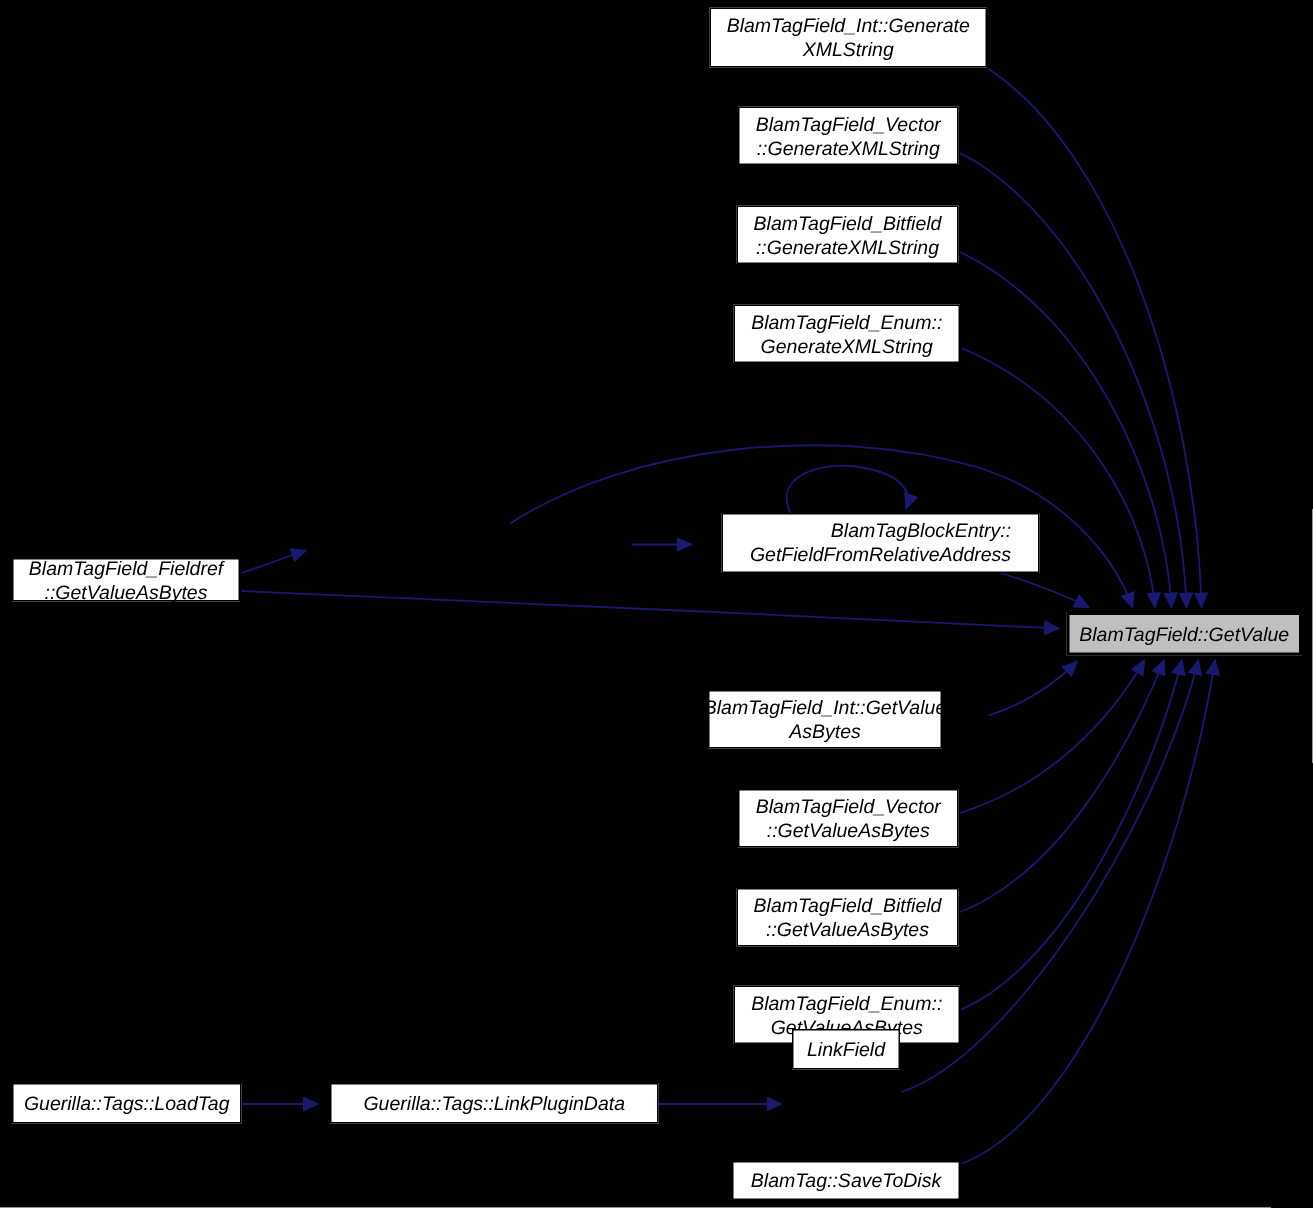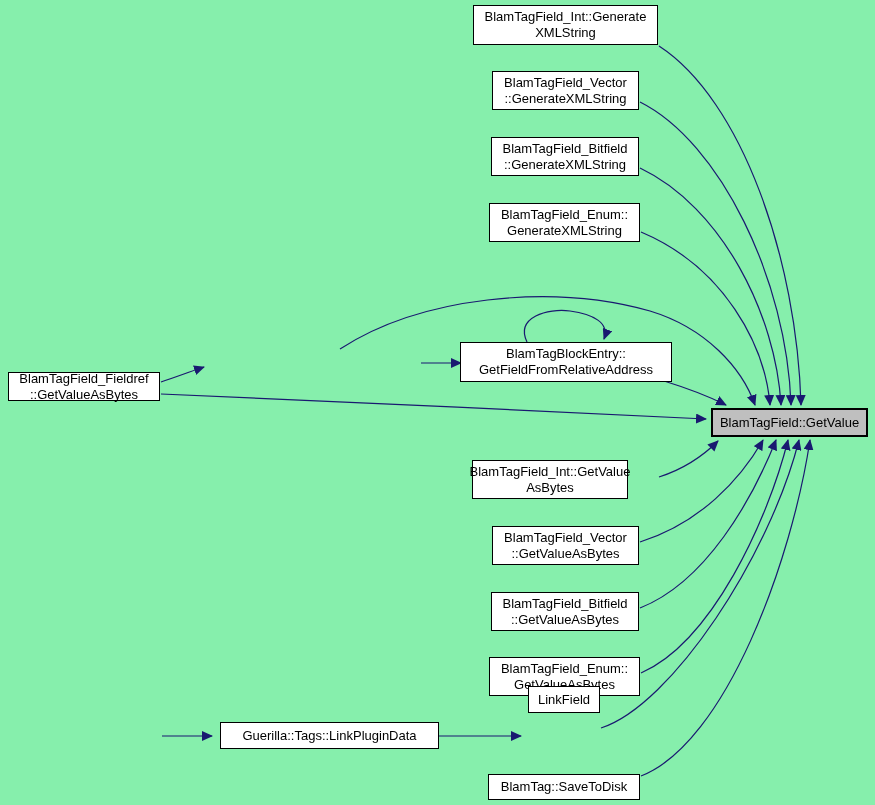--- a/index.html
+++ b/index.html
@@ -4,23 +4,24 @@
 <style>
   html, body {
     margin: 0;
     padding: 0;
     background: #ffffff;
   }
   .graph-canvas {
     position: relative;
     width: 875px;
     height: 805px;
-    background: #86efac;
+    background: #000000;
     font-family: "Liberation Sans", sans-serif;
     overflow: hidden;
+    font-style: italic;
   }
   .edge-layer {
     position: absolute;
     left: 0;
     top: 0;
     width: 875px;
     height: 805px;
   }
   .node {
     position: absolute;
@@ -82,40 +83,41 @@
   <div class="node" style="left:492px; top:71px; width:147px; height:39px;">BlamTagField_Vector
 ::GenerateXMLString</div>
 
   <div class="node" style="left:491px; top:137px; width:148px; height:39px;">BlamTagField_Bitfield
 ::GenerateXMLString</div>
 
   <div class="node" style="left:489px; top:203px; width:151px; height:39px;">BlamTagField_Enum::
 GenerateXMLString</div>
 
 
-  <div class="node" style="left:460px; top:342px; width:212px; height:40px;">BlamTagBlockEntry::
+  <div class="node" style="left:481px; top:342px; width:212px; height:40px;text-align:right;">BlamTagBlockEntry::
 GetFieldFromRelativeAddress</div>
 
   <div class="node" style="left:8px; top:372px; width:152px; height:29px;">BlamTagField_Fieldref
 ::GetValueAsBytes</div>
 
   <div class="node highlight" style="left:711px; top:408px; width:157px; height:29px;">BlamTagField::GetValue</div>
 
   <div class="node" style="left:472px; top:460px; width:156px; height:39px;">BlamTagField_Int::GetValue
 AsBytes</div>
 
   <div class="node" style="left:492px; top:526px; width:147px; height:39px;">BlamTagField_Vector
 ::GetValueAsBytes</div>
 
   <div class="node" style="left:491px; top:592px; width:148px; height:39px;">BlamTagField_Bitfield
 ::GetValueAsBytes</div>
 
   <div class="node" style="left:489px; top:657px; width:151px; height:39px;">BlamTagField_Enum::
 GetValueAsBytes</div>
 
+  <div class="node" style="left:8px; top:722px; width:153px; height:27px;">Guerilla::Tags::LoadTag</div>
 
   <div class="node" style="left:220px; top:722px; width:219px; height:27px;">Guerilla::Tags::LinkPluginData</div>
 
   <div class="node" style="left:528px; top:686px; width:72px; height:27px;">LinkField</div>
 
   <div class="node" style="left:488px; top:774px; width:152px; height:26px;">BlamTag::SaveToDisk</div>
 
 </div>
 
 </body></html>

